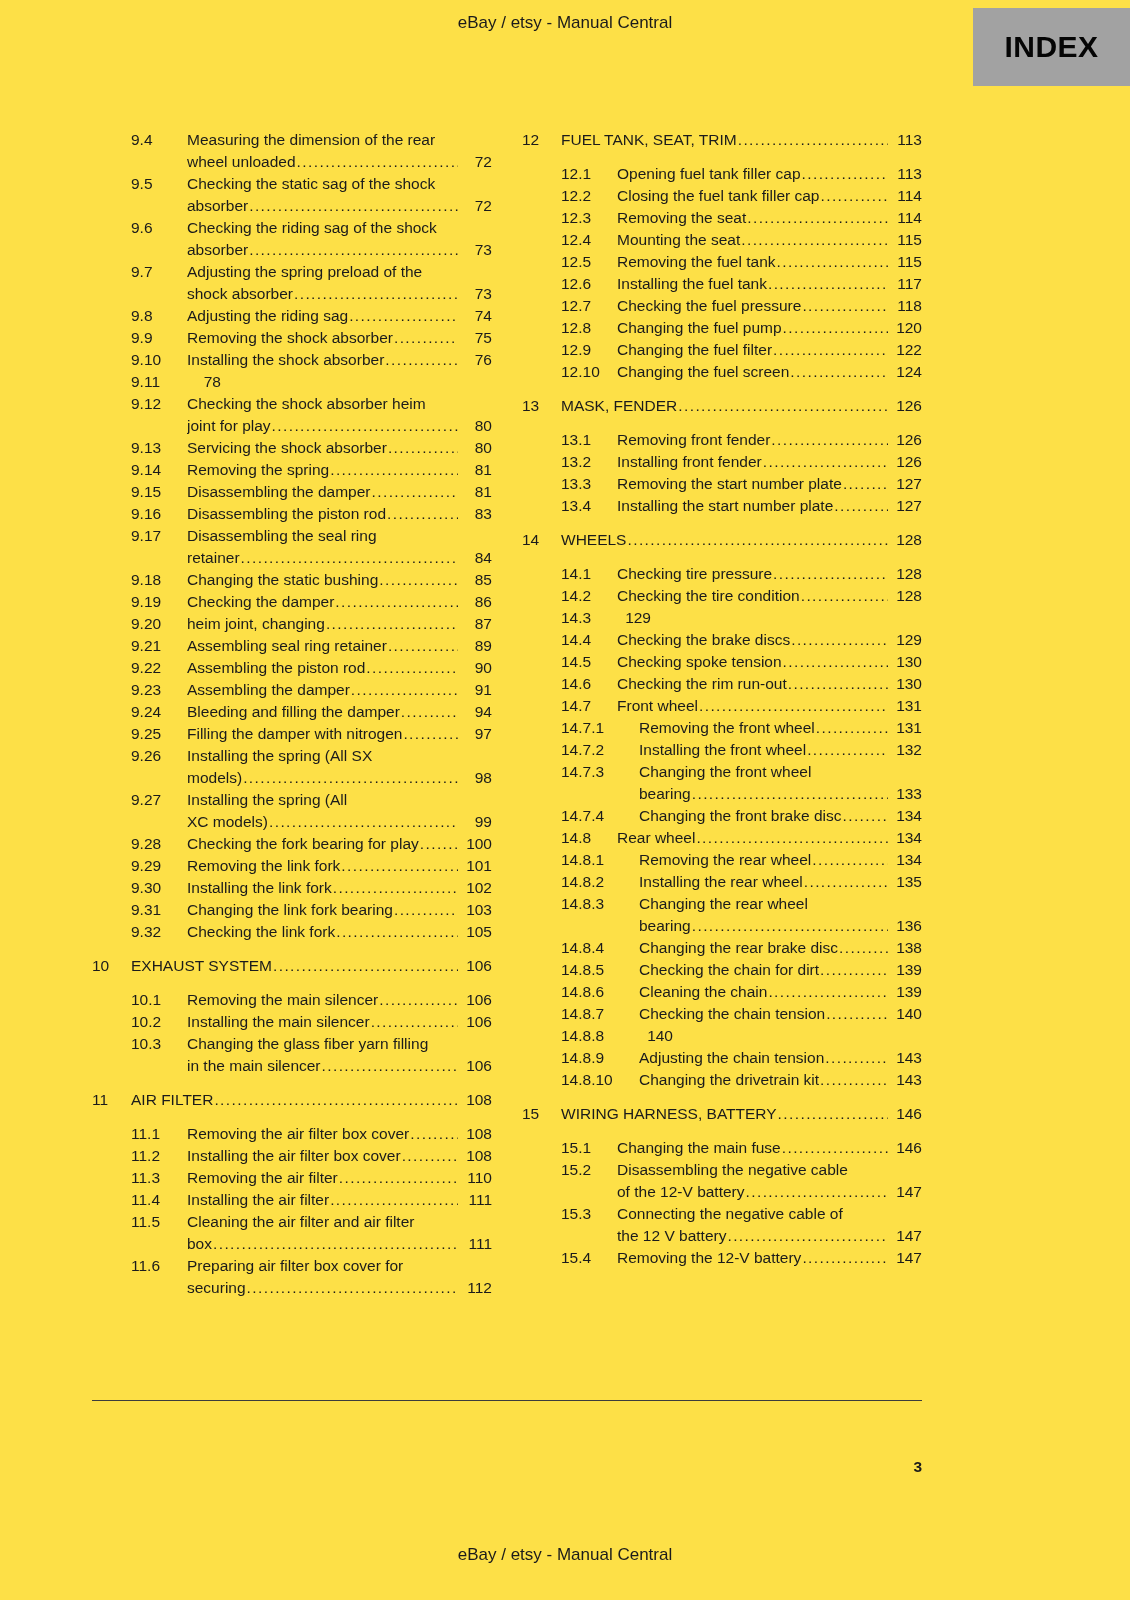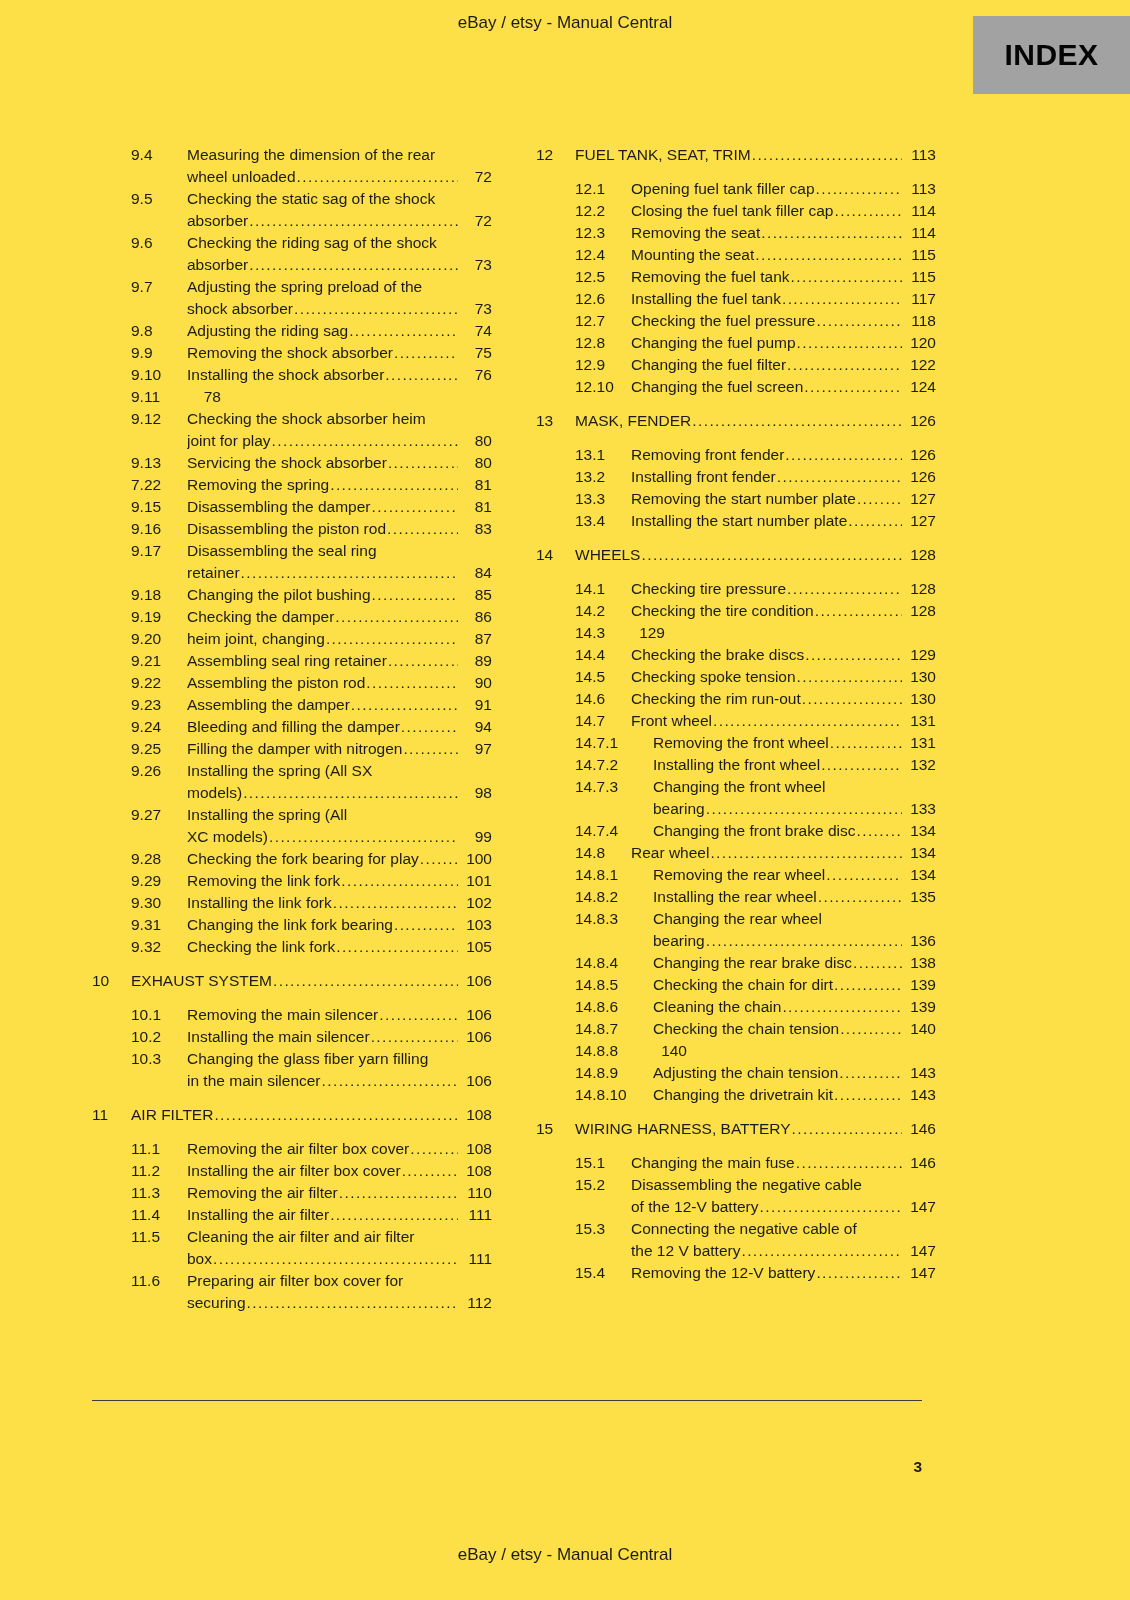--- a/index.html
+++ b/index.html
@@ -20,39 +20,39 @@
     position: absolute;
     top: 12px; left: 0;
     width: 100%;
     text-align: center;
     font-size: 17px;
     line-height: 22px;
     color: #1b1b1b;
   }
   .index-box {
     position: absolute;
-    top: 16px; right: 0;
+    top: 8px; right: 0;
     width: 157px; height: 78px;
     background: #a2a2a2;
     display: flex;
     align-items: center;
     justify-content: center;
   }
   .index-label {
     font-size: 30px;
     font-weight: bold;
     color: #050505;
     letter-spacing: 0.5px;
   }
   .toc {
     position: absolute;
-    top: 144px; left: 92px;
+    top: 129px; left: 92px;
     width: 830px;
     display: flex;
-    gap: 44px;
+    gap: 30px;
     font-size: 15.5px;
     line-height: 22px;
   }
   .col { width: 400px; }
   .entry { display: flex; align-items: flex-start; }
   .entry .num { flex: 0 0 auto; }
   .entry .body { flex: 1 1 auto; min-width: 0; overflow: hidden; }
   .entry .pnum {
     flex: 0 0 auto;
     align-self: flex-end;
@@ -210,21 +210,21 @@
           <span class="num">9.13</span>
           <span class="body">
             <span class="tline lline">
               <span class="ltext">Servicing the shock absorber</span>
               <span class="dots"></span>
             </span>
           </span>
           <span class="pnum">80</span>
         </div>
         <div class="entry level-2">
-          <span class="num">7.22</span>
+          <span class="num">9.14</span>
           <span class="body">
             <span class="tline lline">
               <span class="ltext">Removing the spring</span>
               <span class="dots"></span>
             </span>
           </span>
           <span class="pnum">81</span>
         </div>
         <div class="entry level-2">
           <span class="num">9.15</span>
@@ -254,21 +254,21 @@
               <span class="ltext">retainer</span>
               <span class="dots"></span>
             </span>
           </span>
           <span class="pnum">84</span>
         </div>
         <div class="entry level-2">
           <span class="num">9.18</span>
           <span class="body">
             <span class="tline lline">
-              <span class="ltext">Changing the pilot bushing</span>
+              <span class="ltext">Changing the static bushing</span>
               <span class="dots"></span>
             </span>
           </span>
           <span class="pnum">85</span>
         </div>
         <div class="entry level-2">
           <span class="num">9.19</span>
           <span class="body">
             <span class="tline lline">
               <span class="ltext">Checking the damper</span>

